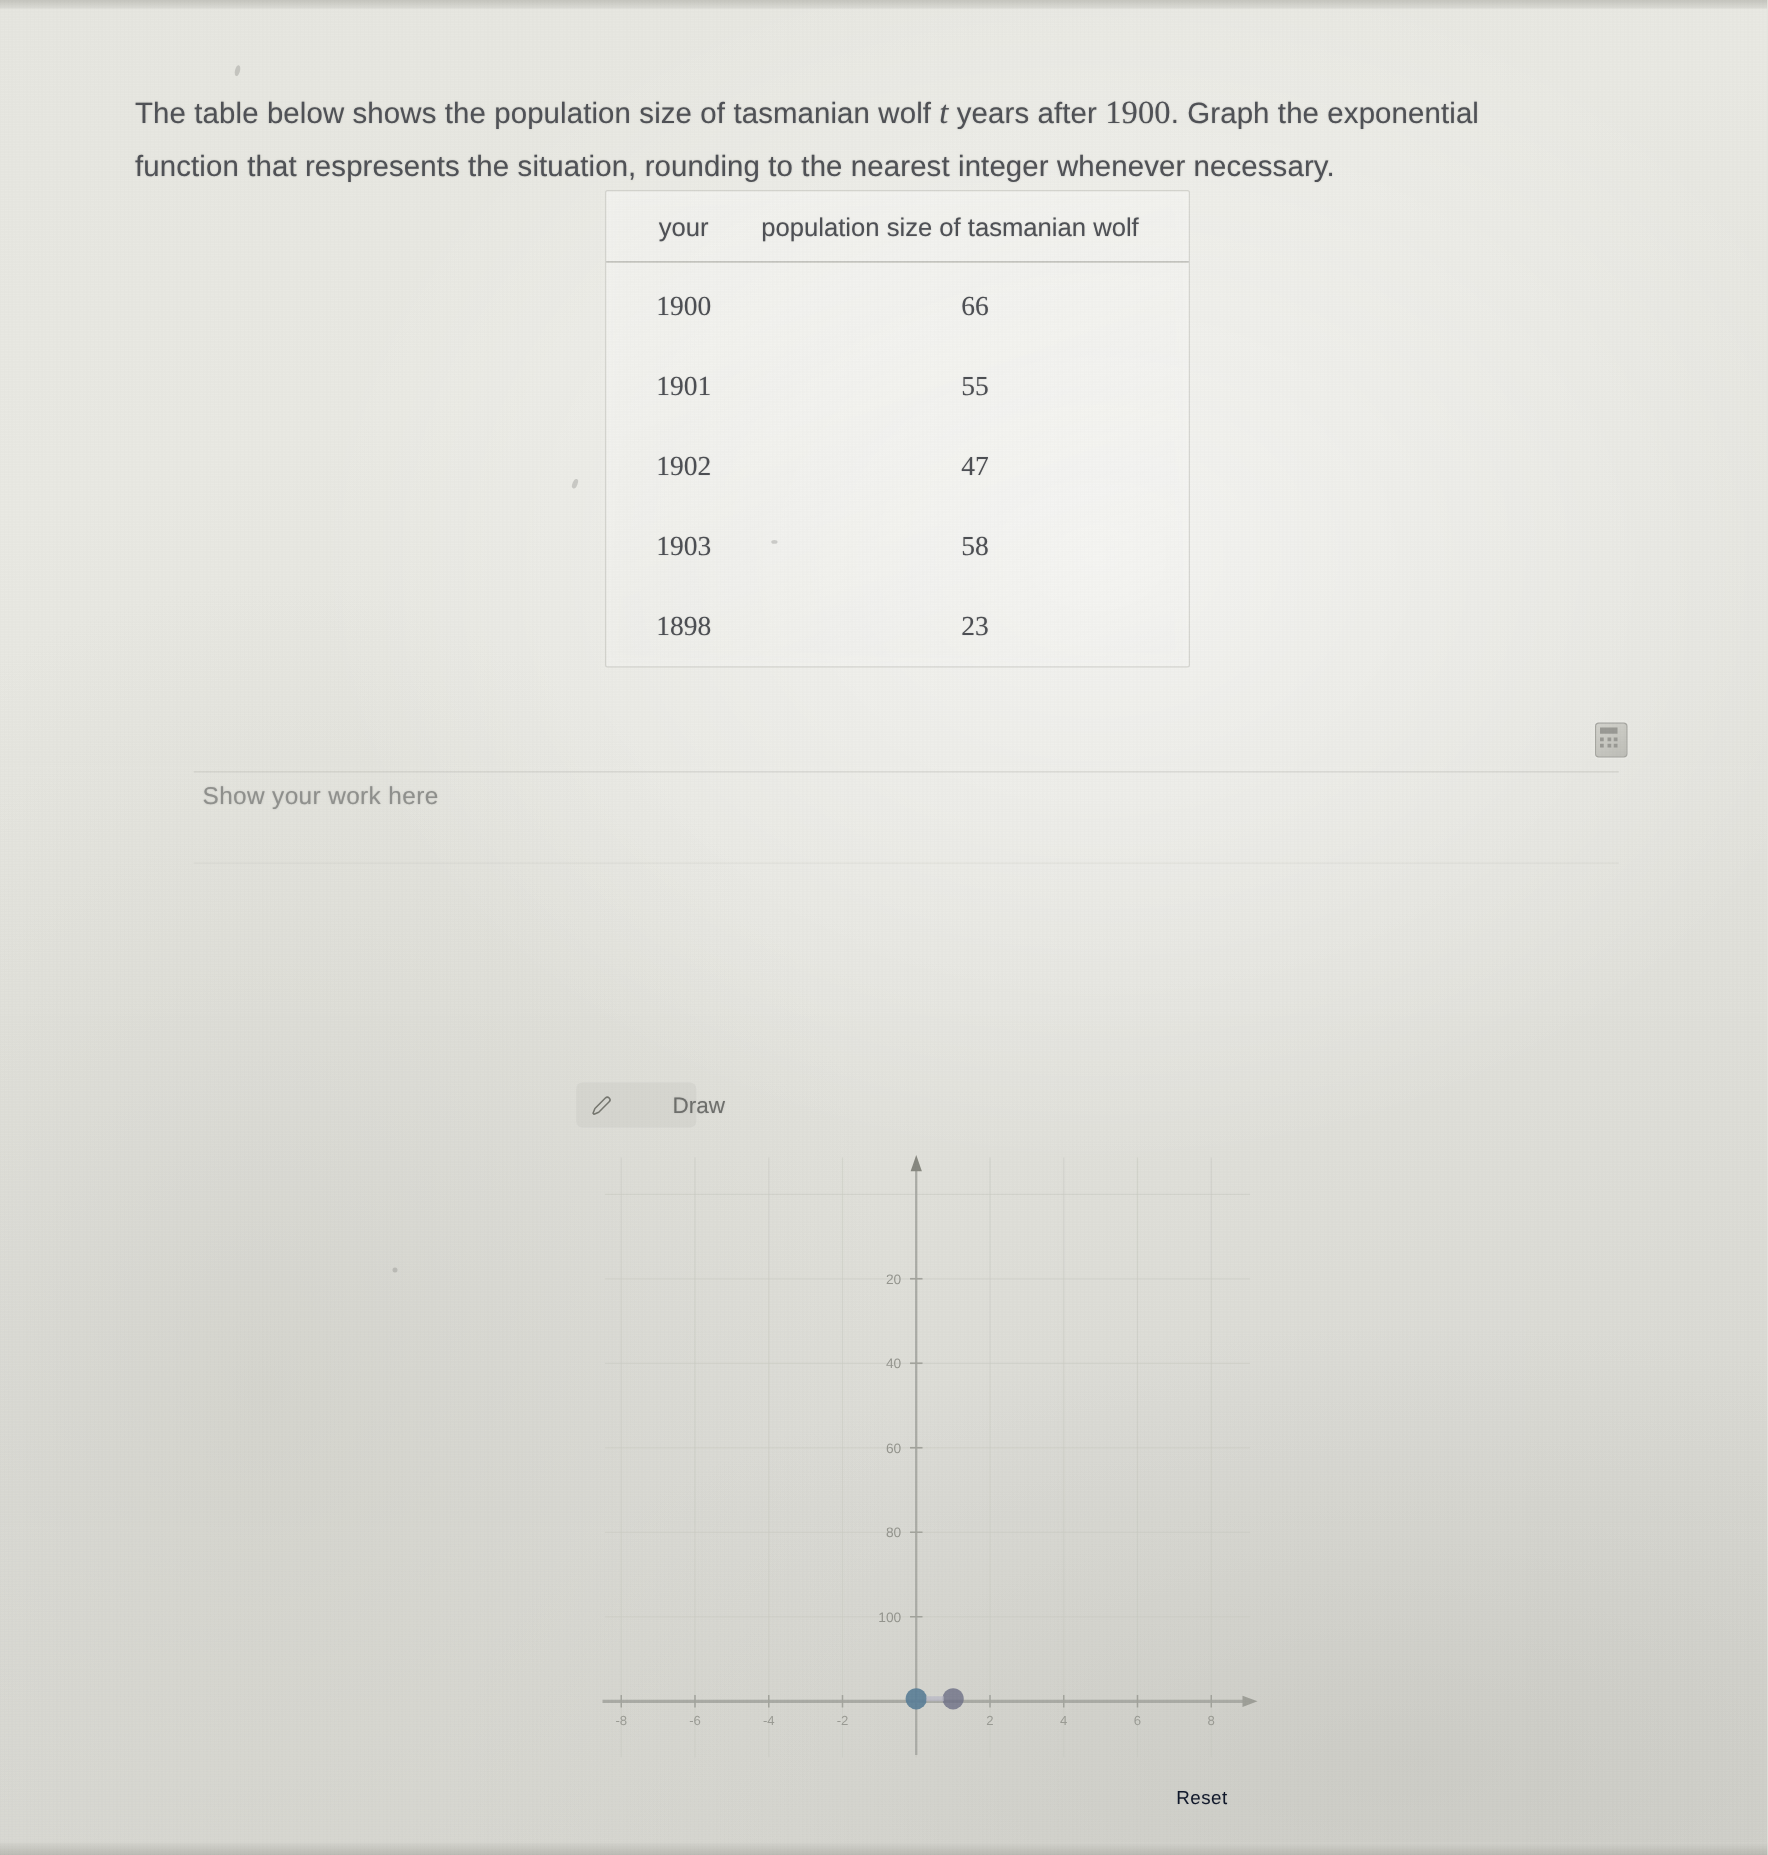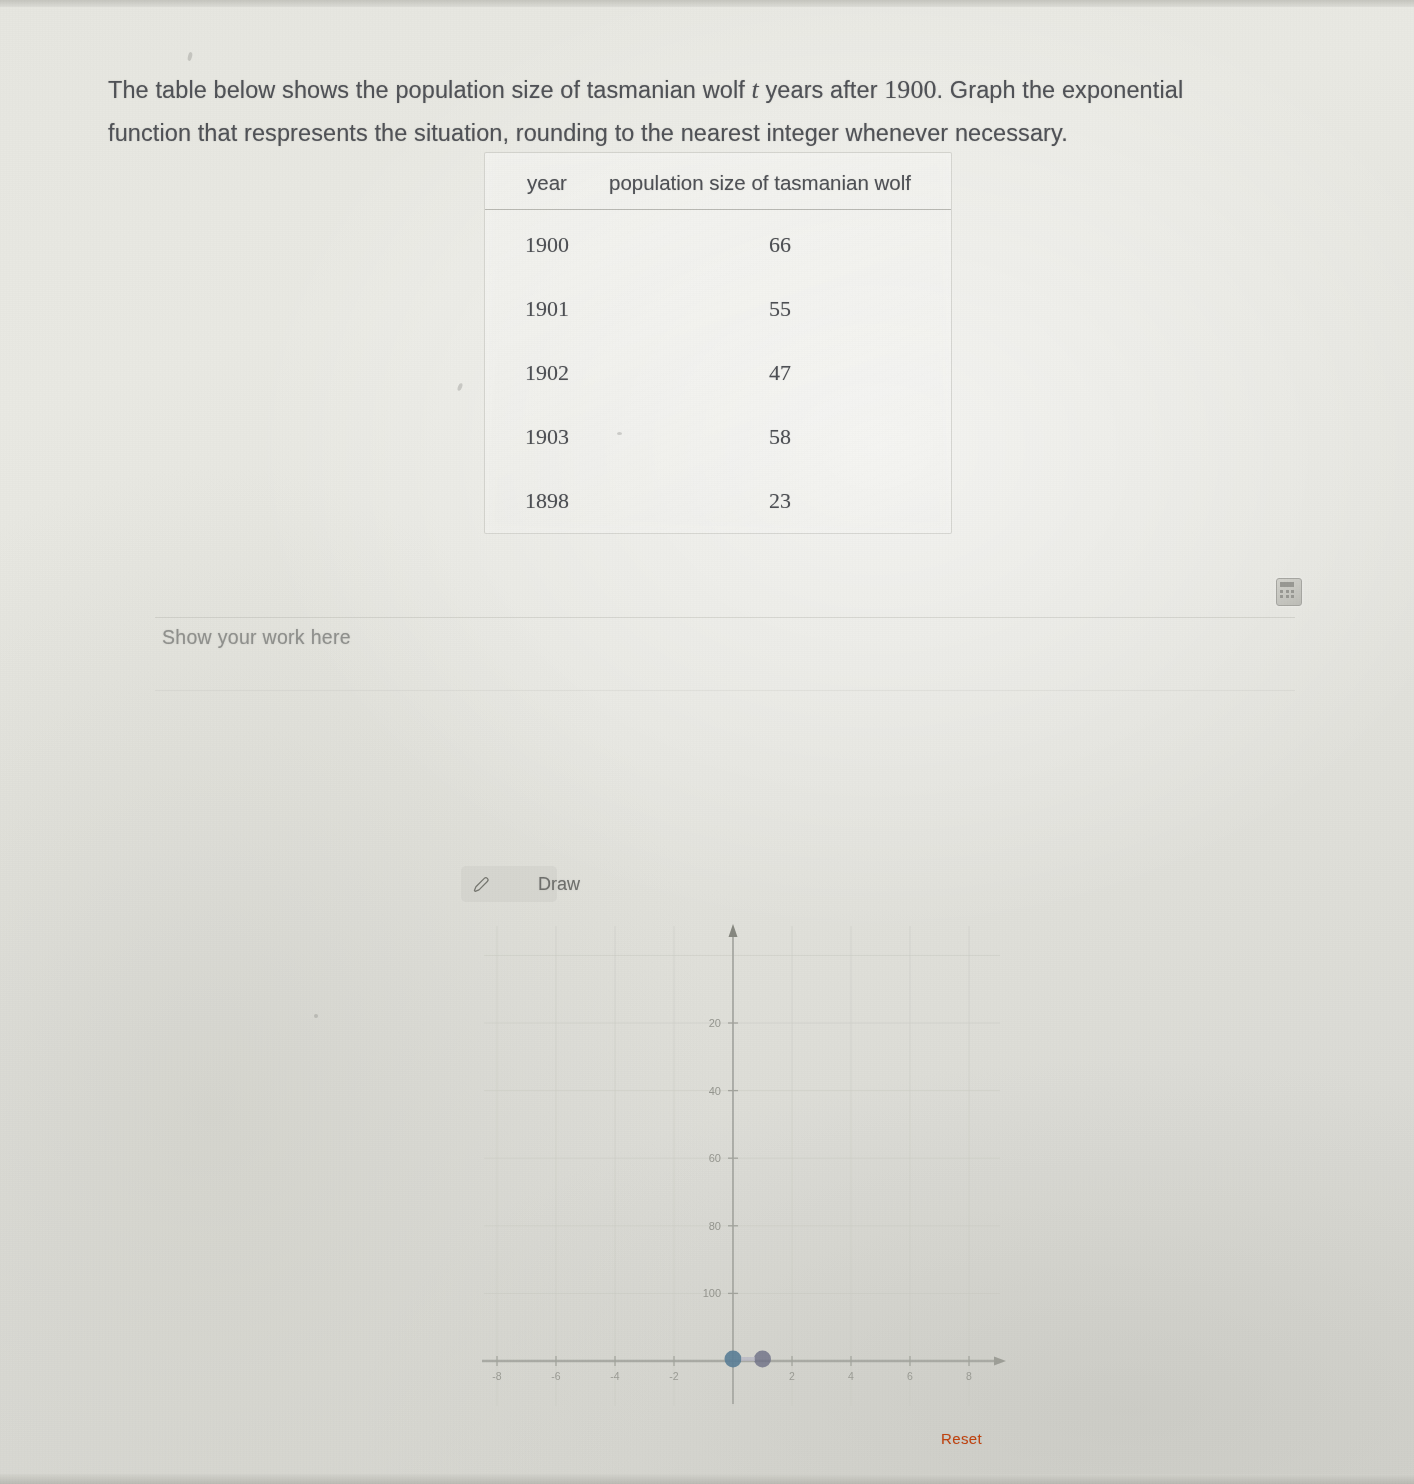--- a/index.html
+++ b/index.html
@@ -172,21 +172,21 @@
     left: 478px;
     top: 912px;
     width: 540px;
     height: 502px;
   }
   #graph svg { display: block; }
   #reset-link {
     left: 941px;
     top: 1430px;
     font-size: 15px;
-    color: #c2410c;
+    color: #0f172a;
     letter-spacing: .4px;
     text-shadow: 0 0 1.2px rgba(160,160,155,.5);
     cursor: pointer;
   }
 
   
   .speck { position: absolute; background: rgba(120,120,115,.30); border-radius: 50%; }
 </style>
 </head>
 <body>
@@ -197,21 +197,21 @@
 
 <div class="layer" id="prompt">
   <span>The table below shows the population size of tasmanian wolf </span><span class="var-t">t</span><span> years after </span><span class="serif-num">1900</span><span>. Graph the exponential</span>
   <div>function that respresents the situation, rounding to the nearest integer whenever necessary.</div>
 </div>
 
 <div class="layer" id="table-wrap">
   <table class="data">
     <thead>
       <tr>
-        <th class="c-year">year</th>
+        <th class="c-year">your</th>
         <th class="c-pop">population size of tasmanian wolf</th>
       </tr>
     </thead>
     <tbody id="table-body">
         <tr>
           <td class="c-year">1900</td>
           <td>66</td>
         </tr>
         <tr>
           <td class="c-year">1901</td>

